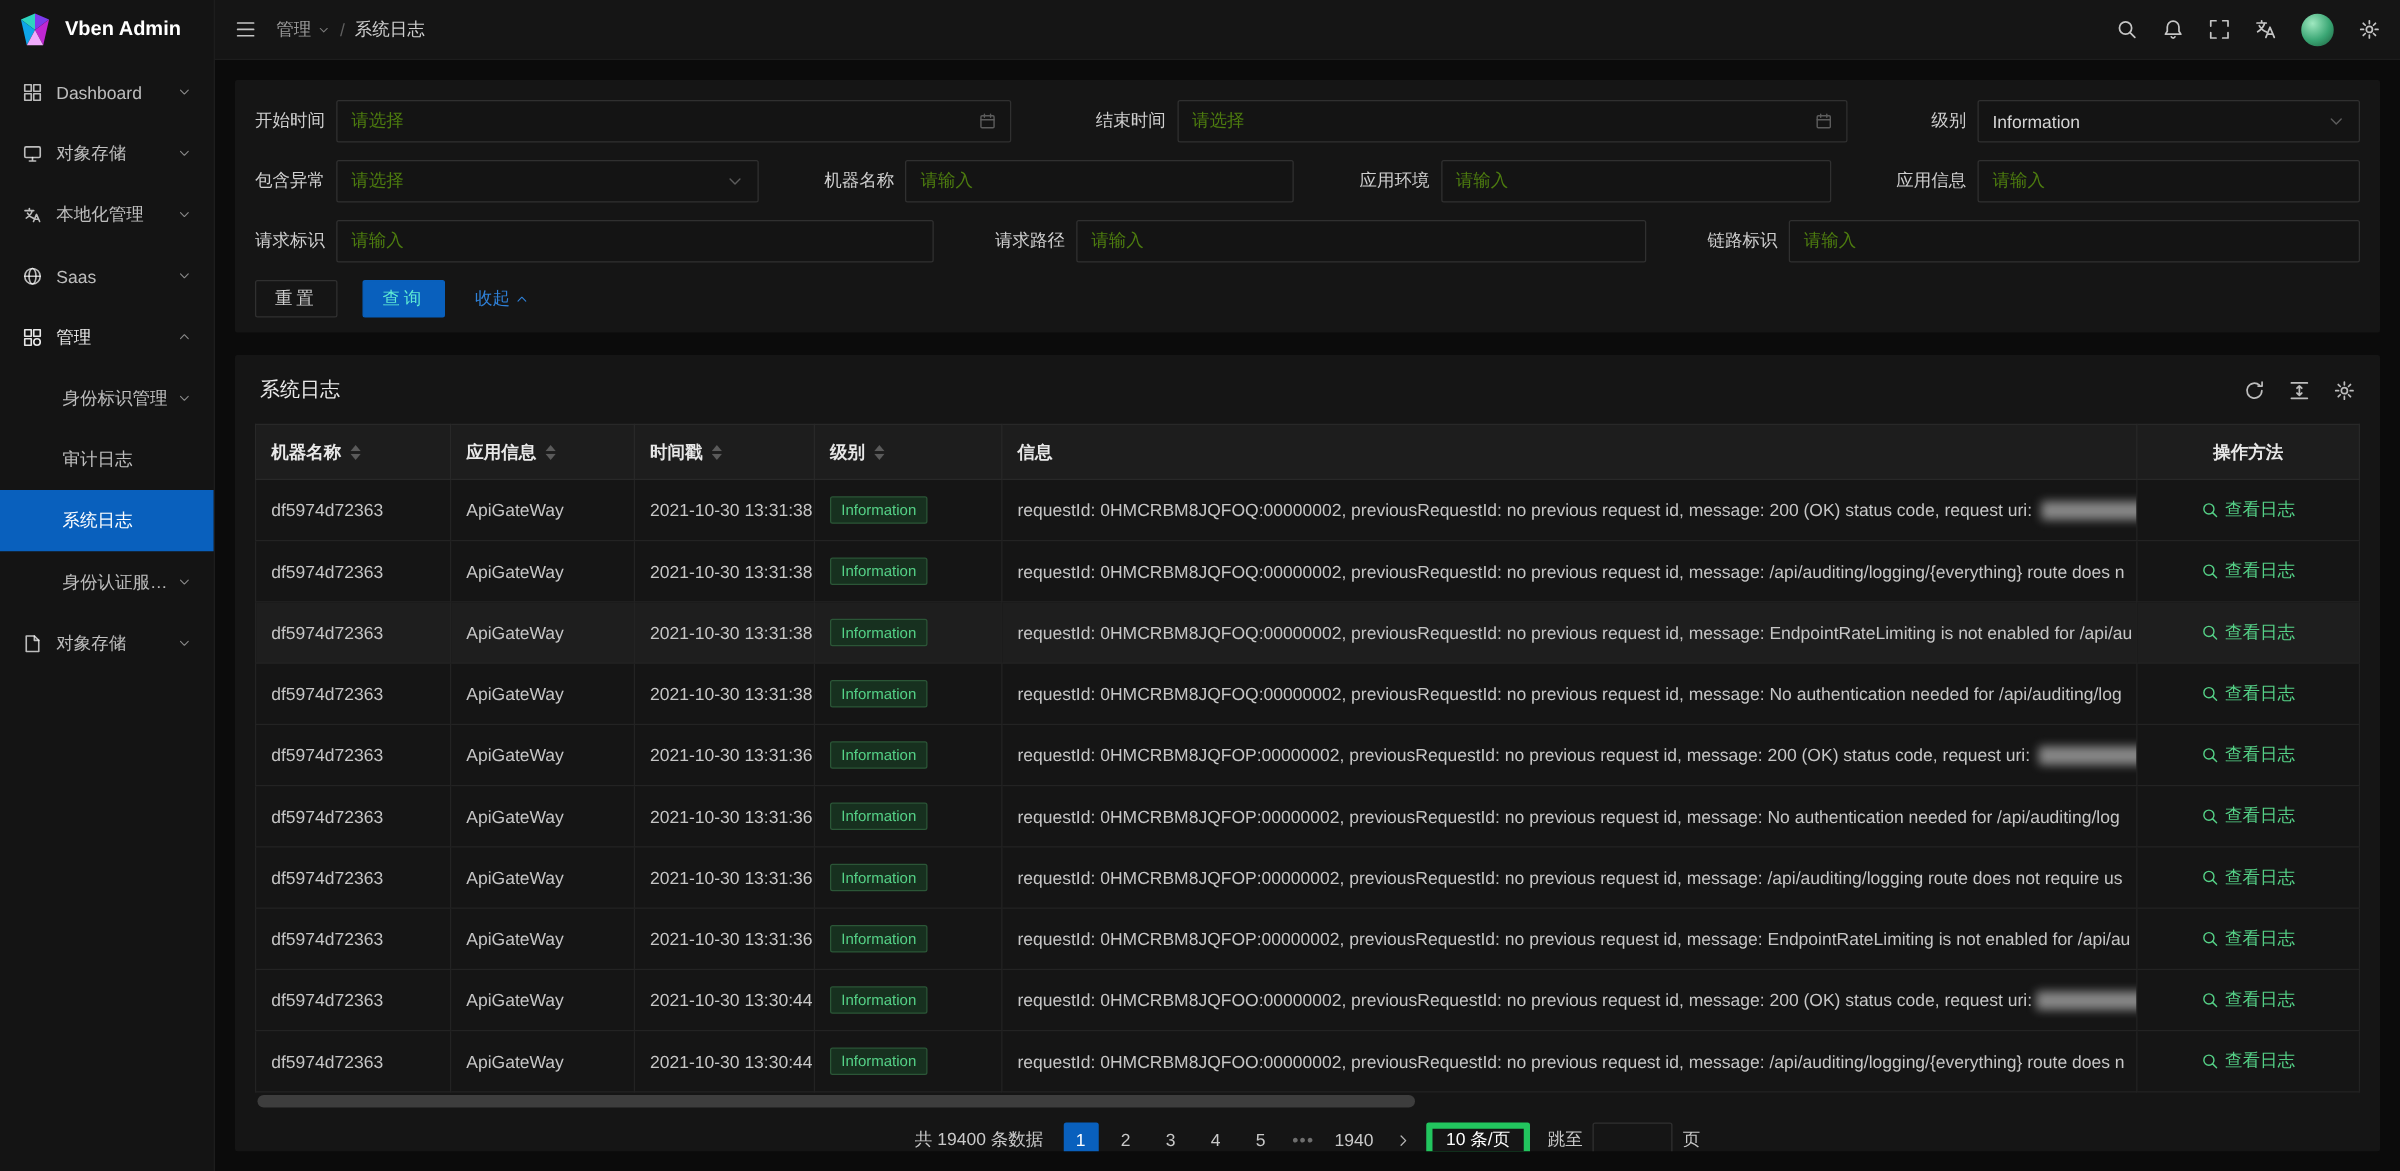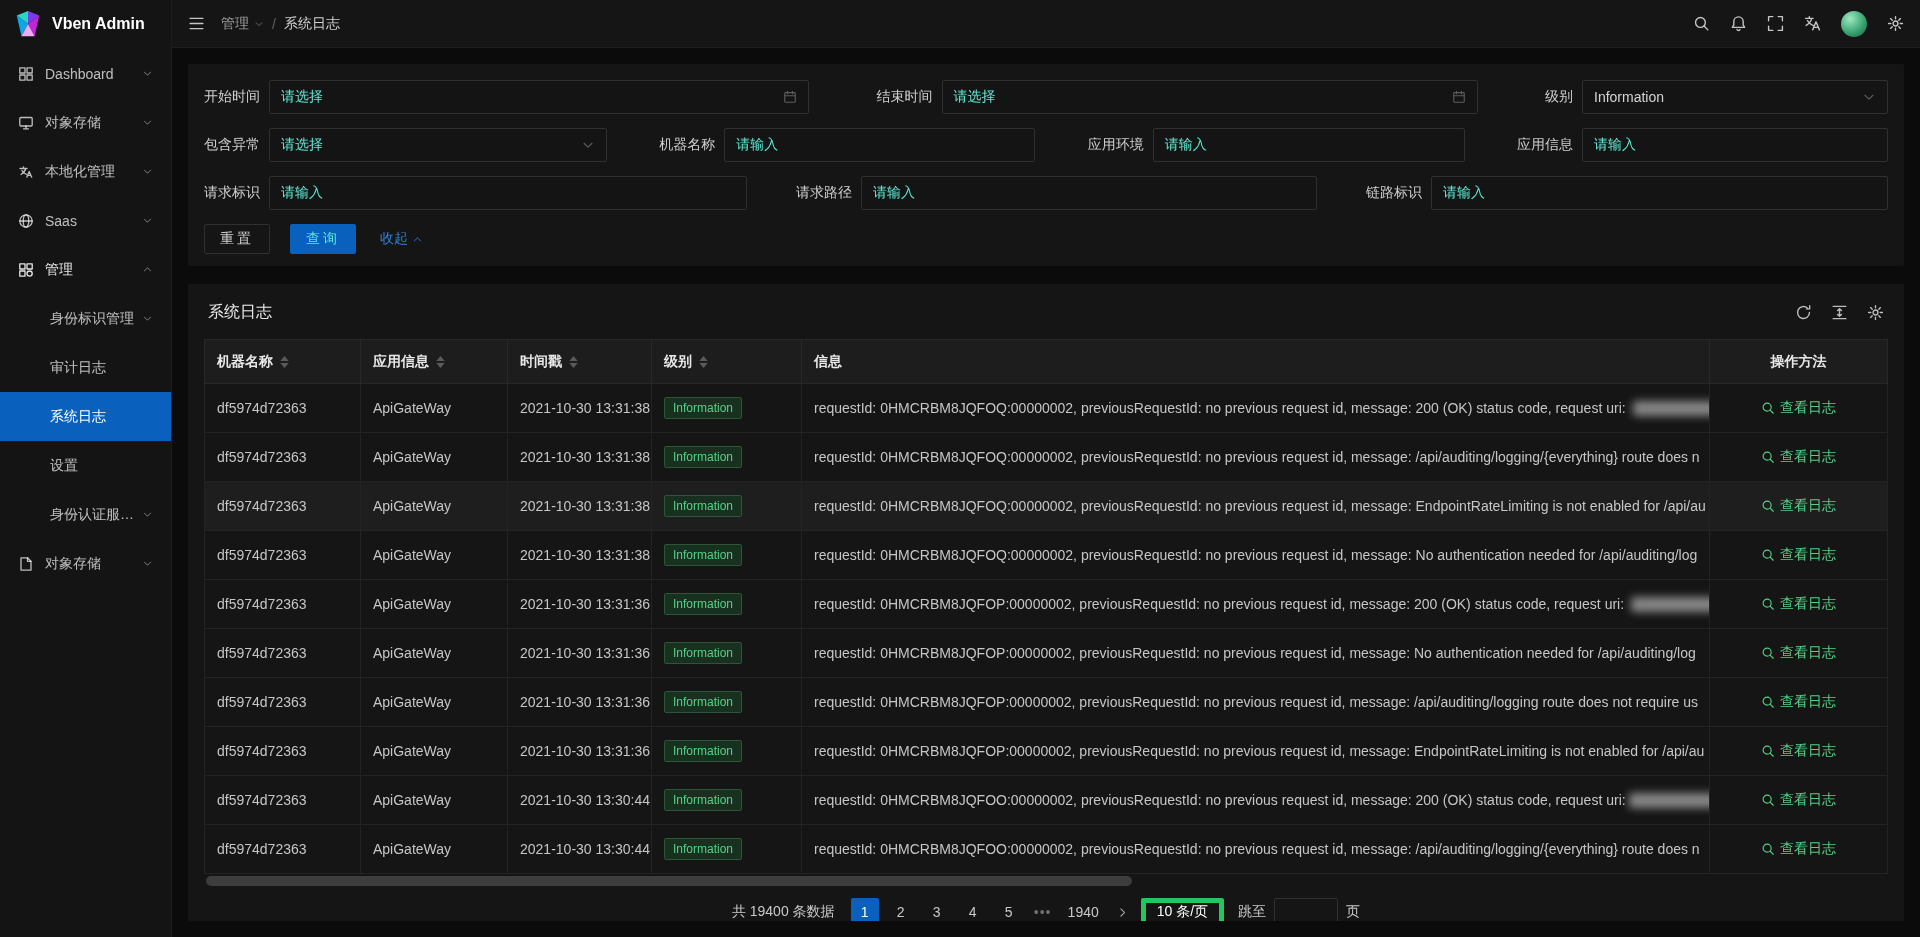--- a/index.html
+++ b/index.html
@@ -40,21 +40,21 @@
   
   main{flex:1;background:#0b0b0b;padding:16px;display:flex;flex-direction:column;gap:18px;overflow:hidden}
   .panel{background:#151515;border-radius:2px}
 
   
   .filter-panel{padding:16px 16px 12px;flex-shrink:0}
   .f-row{display:flex;justify-content:space-between;align-items:center;margin-bottom:14px}
   .field{display:flex;align-items:center}
   .field label{color:#cfcfcf;margin-right:9px;white-space:nowrap}
   .control{height:34px;background:#141414;border:1px solid #303030;border-radius:2px;display:flex;align-items:center;justify-content:space-between;padding:0 11px;cursor:pointer}
-  .control .ph{color:#5eead4}
+  .control .ph{color:#4d7c0f}
   .control .val{color:#d5d5d5}
   .suffix{width:14px;height:14px;color:#5c5c5c;margin-left:8px;flex-shrink:0}
   [data-field="start"] .control{width:540px}
   [data-field="end"] .control{width:536px}
   [data-field="level"] .control{width:306px}
   [data-field="exception"] .control{width:338px}
   [data-field="machine"] .control{width:311px}
   [data-field="env"] .control{width:312px}
   [data-field="appinfo"] .control{width:306px}
   [data-field="request"] .control{width:478px}
@@ -204,23 +204,20 @@
             <svg class="st" viewBox="0 0 16 16">
               <path d="M3.5 6 8 10.5 12.5 6"></path>
             </svg>
           </span>
         </div>
         <div class="menu-item child">
           <span class="mi-label">审计日志</span>
         </div>
         <div class="menu-item child active">
           <span class="mi-label">系统日志</span>
-        </div>
-        <div class="menu-item child">
-          <span class="mi-label">设置</span>
         </div>
         <div class="menu-item child">
           <span class="mi-label">身份认证服务器</span>
           <span class="chev">
             <svg class="st" viewBox="0 0 16 16">
               <path d="M3.5 6 8 10.5 12.5 6"></path>
             </svg>
           </span>
         </div>
         <div class="menu-item">

